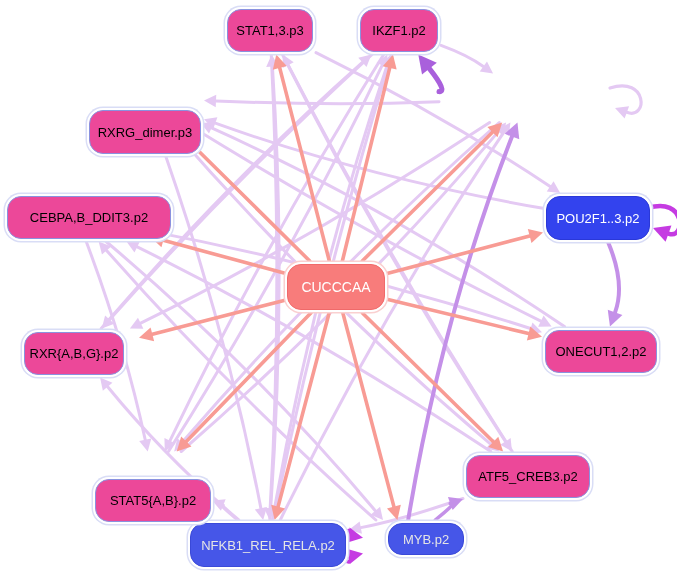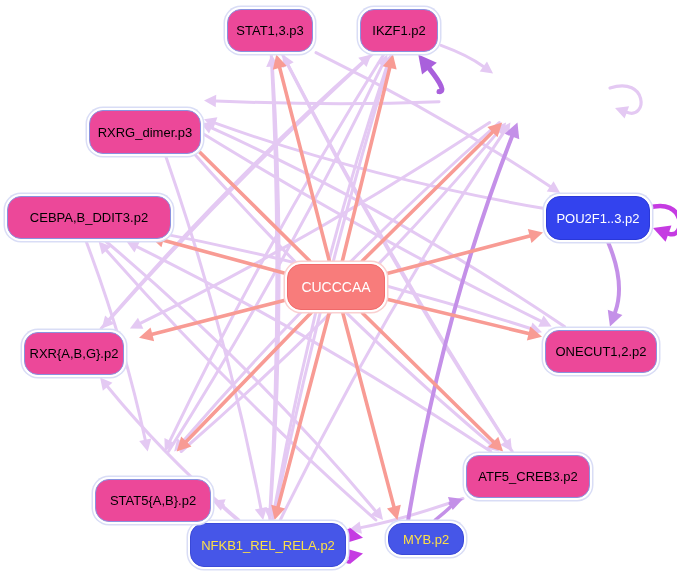--- a/index.html
+++ b/index.html
@@ -8,21 +8,21 @@
     font-family:"Liberation Sans", sans-serif; overflow:hidden;
   }
   #edge-layer { position:absolute; left:0; top:0; }
   .node {
     position:absolute; display:flex; align-items:center; justify-content:center;
     border-radius:14px; font-size:13px; color:#000000; white-space:nowrap;
     background:#ec4899; border:1px solid #8A92DF;
     box-shadow: 0 0 0 2px #ffffff, 0 0 0 3.5px #D9DDF6;
     cursor:pointer; box-sizing:border-box;
   }
-  .node.dark   { background:#4656E8; color:#fde047; border-color:#3A49D8; }
+  .node.dark   { background:#4656E8; color:#e5e5e5; border-color:#3A49D8; }
   .node.darker { background:#3343EE; color:#ffffff; border-color:#2A38D8; }
   .node.center {
     background:#F87C7B; color:#ffffff; border-color:#F06A6A; font-size:14px;
     box-shadow: 0 0 0 2px #ffffff, 0 0 0 3.5px #FAD0D0;
   }
 </style>
 </head>
 <body>
 
 <div id="canvas">
@@ -136,21 +136,21 @@
     </div>
     <div class="node" style="left: 360px; top: 8.5px; width: 78px; height: 43px;">
       <span>IKZF1.p2</span>
     </div>
     <div class="node darker" style="left: 546px; top: 196px; width: 104px; height: 44px;">
       <span>POU2F1..3.p2</span>
     </div>
     <div class="node" style="left: 545px; top: 329.5px; width: 112px; height: 43px;">
       <span>ONECUT1,2.p2</span>
     </div>
-    <div class="node" style="left: 466px; top: 454.5px; width: 124px; height: 43px; border-radius: 13px;">
+    <div class="node" style="left: 466px; top: 454.5px; width: 124px; height: 43px;">
       <span>ATF5_CREB3.p2</span>
     </div>
     <div class="node dark" style="left: 388px; top: 523px; width: 76px; height: 32px;">
       <span>MYB.p2</span>
     </div>
     <div class="node dark" style="left: 190px; top: 523px; width: 156px; height: 44px;">
       <span>NFKB1_REL_RELA.p2</span>
     </div>
     <div class="node" style="left: 95px; top: 454.5px; width: 116px; height: 43px; margin-top: 24px;">
       <span>STAT5{A,B}.p2</span>

